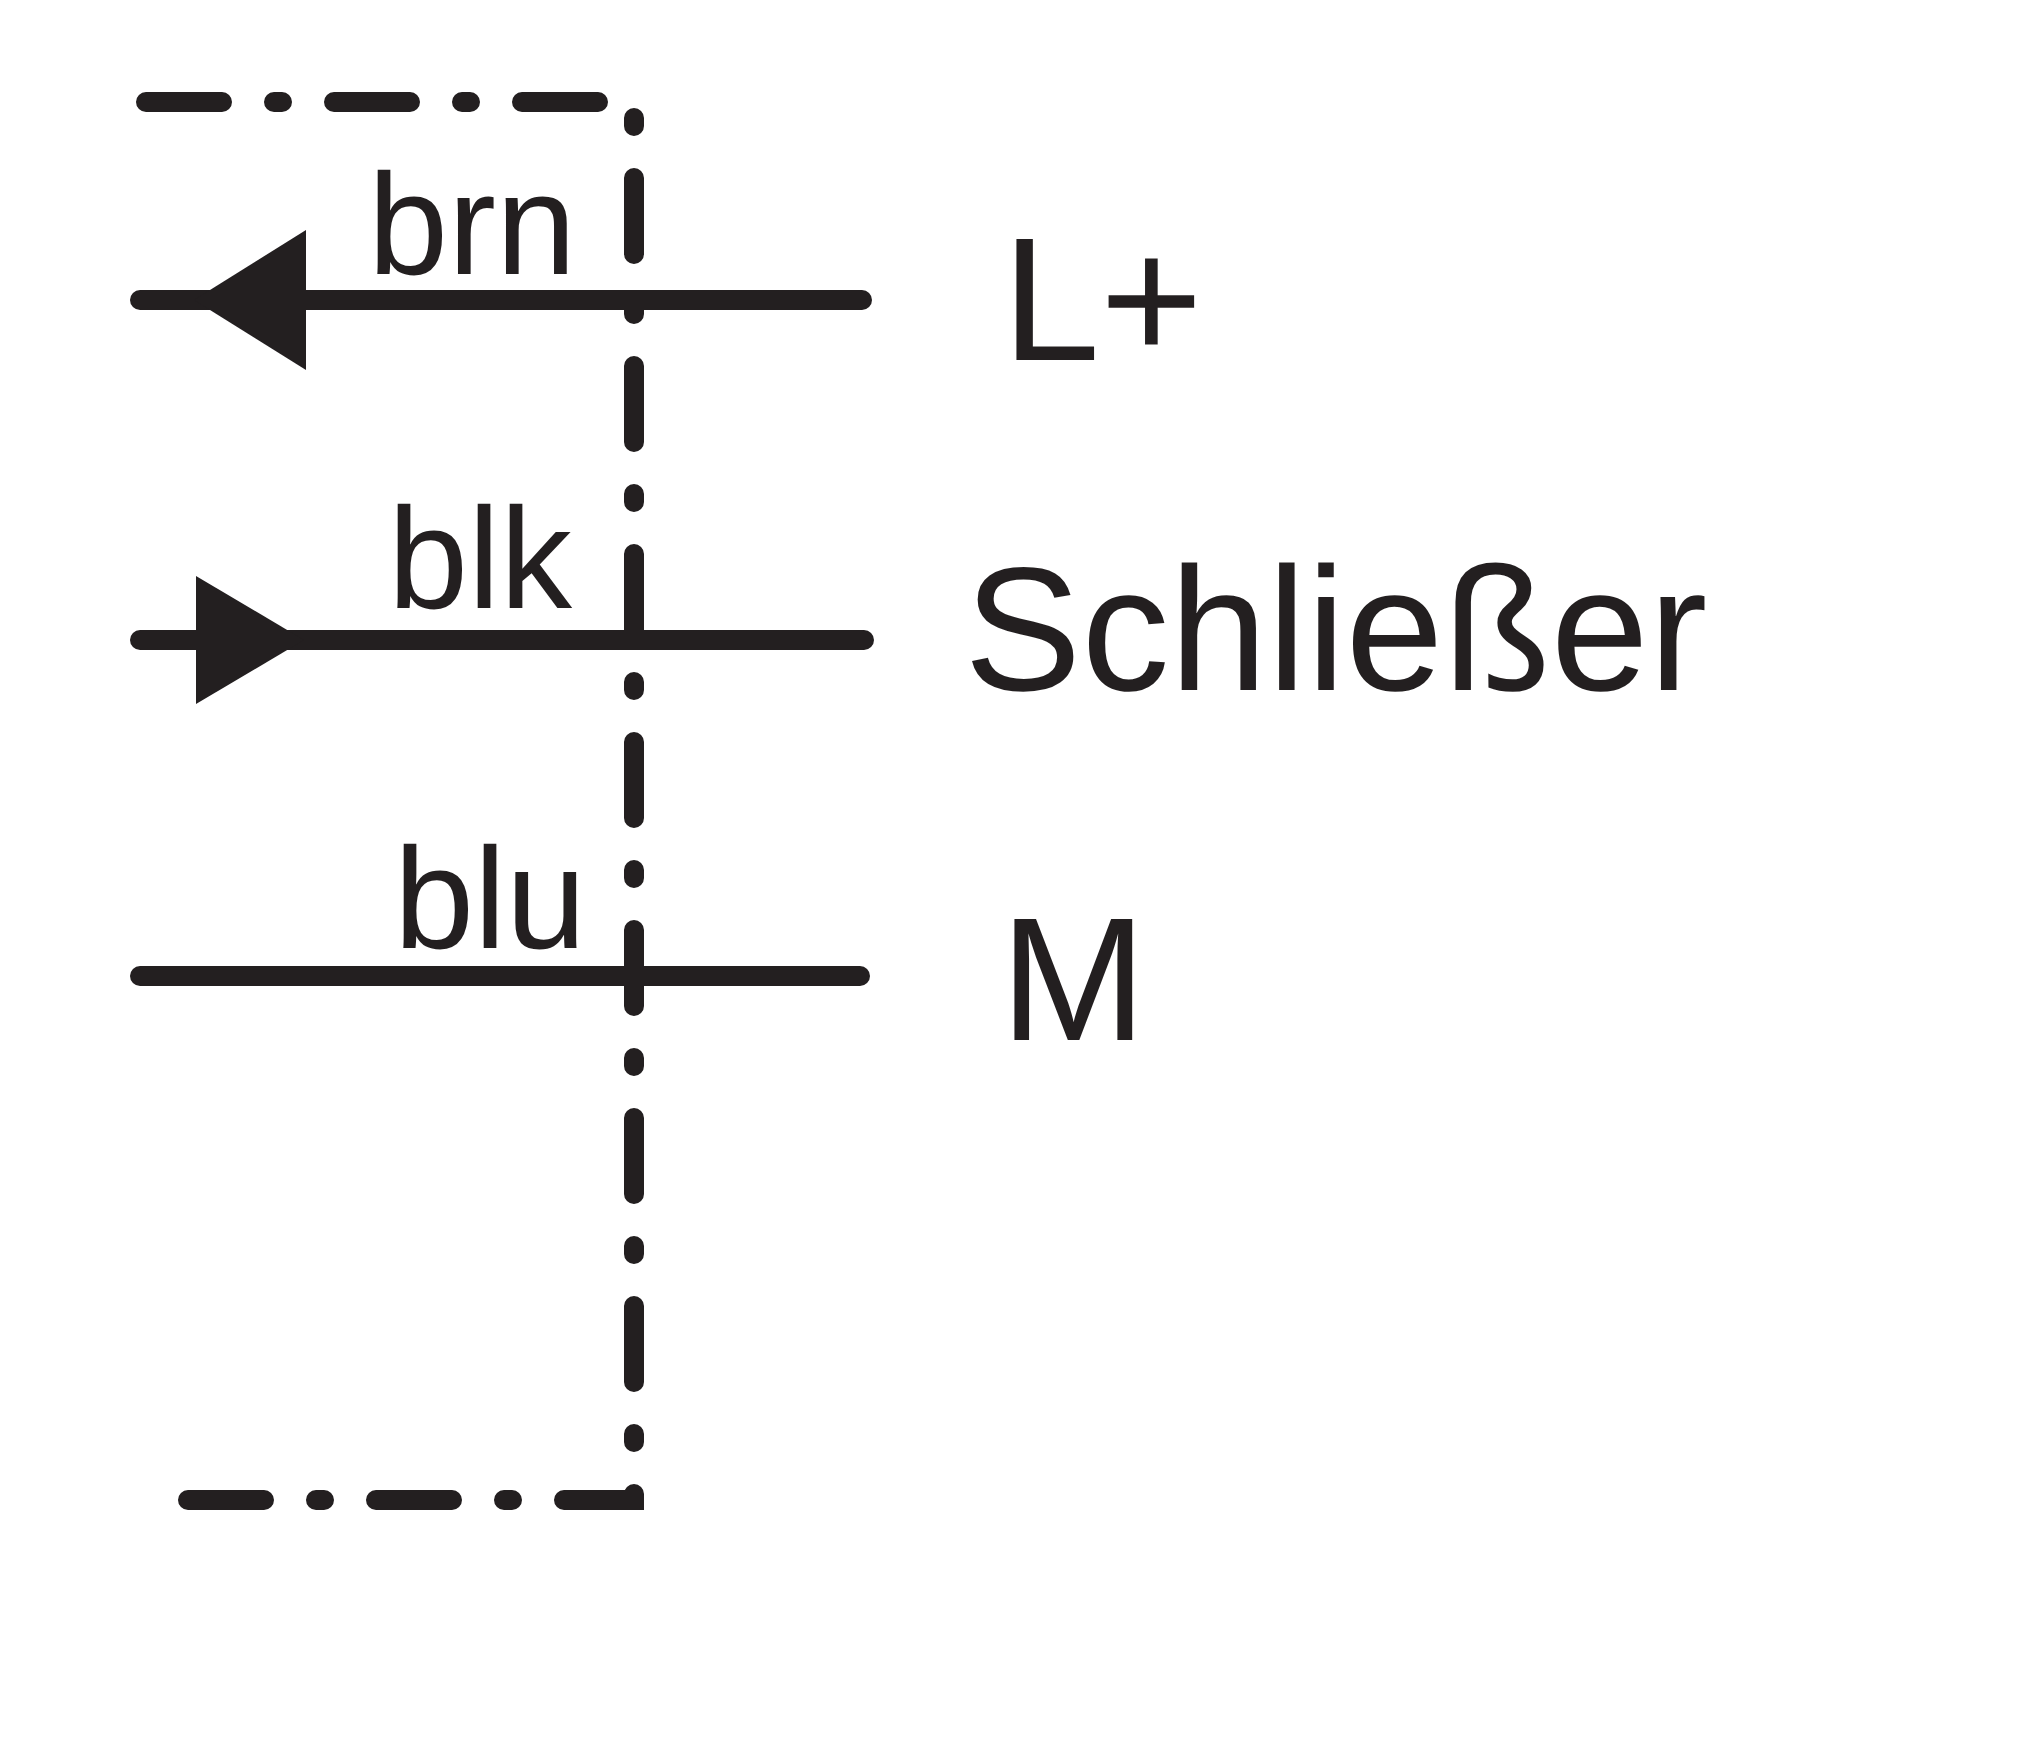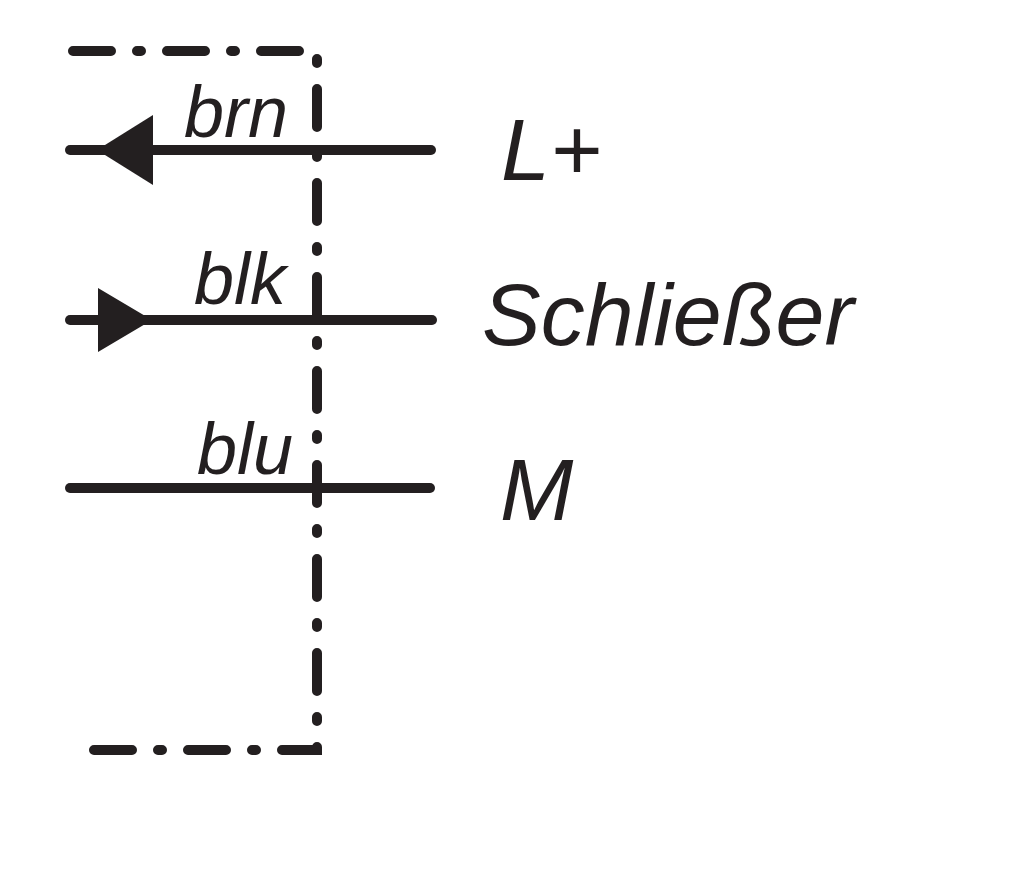--- a/index.html
+++ b/index.html
@@ -7,21 +7,20 @@
     padding: 0;
     background: #ffffff;
   }
   .canvas {
     position: relative;
     width: 1015px;
     height: 872px;
     background: #ffffff;
     overflow: hidden;
     font-family: "Liberation Sans", sans-serif;
-    font-style: italic;
   }
   svg { display: block; }
   .wire-label {
     font-family: "Liberation Sans", sans-serif;
     font-size: 72px;
     fill: #231f20;
   }
   .terminal-label {
     font-family: "Liberation Sans", sans-serif;
     font-size: 88px;

